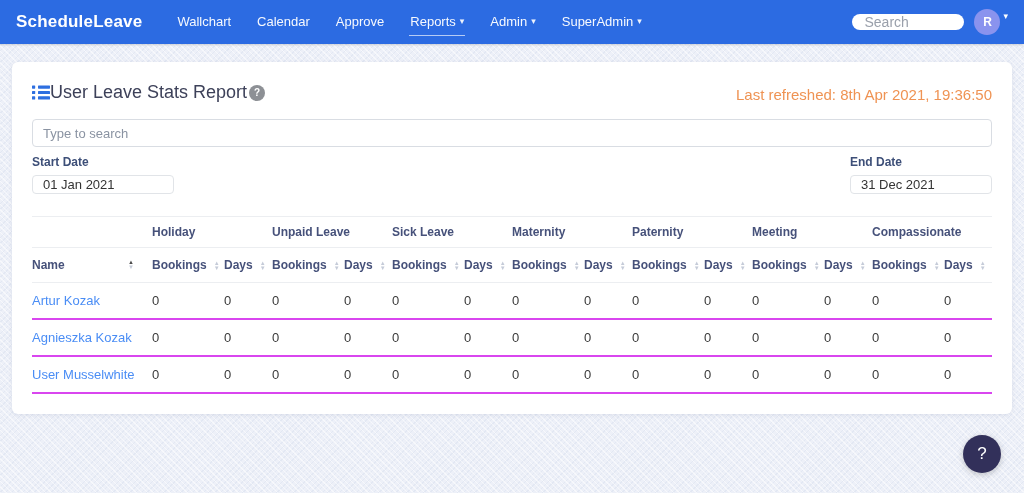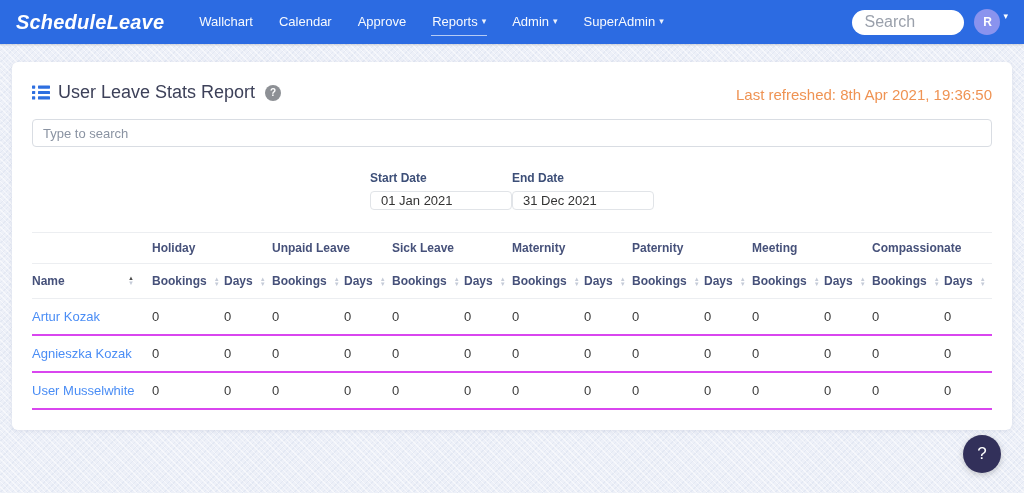--- a/index.html
+++ b/index.html
@@ -20,61 +20,61 @@
     background-color:var(--page-bg);
     background-image:
       repeating-linear-gradient(45deg, rgba(255,255,255,.55) 0 1px, transparent 1px 4px),
       repeating-linear-gradient(-45deg, rgba(208,217,234,.35) 0 1px, transparent 1px 4px);
   }
   
   .navbar{
     height:44px;background:var(--navbar-bg);display:flex;align-items:center;
     padding:0 16px;color:#fff;box-shadow:0 1px 2px rgba(0,0,0,.15);
   }
-  .brand{font-size:20px;font-weight:bold;letter-spacing:.2px;cursor:pointer;font-style:italic;}
+  .brand{font-size:17px;font-weight:bold;letter-spacing:.2px;cursor:pointer;}
   .nav-items{display:flex;align-items:center;margin-left:34px;gap:24px;}
   .nav-item{
     font-size:13px;color:rgba(255,255,255,.96);cursor:pointer;display:flex;align-items:center;
     padding:5px 1px 6px;border-bottom:1px solid transparent;
   }
   .nav-item.active{border-bottom-color:rgba(255,255,255,.65);}
   .nav-item .caret{font-size:9px;margin-left:4px;opacity:.95;}
   .nav-right{margin-left:auto;display:flex;align-items:center;}
   .nav-search{
-    width:112px;height:25px;border:none;border-radius:13px;padding:0 12px;
-    font-size:16px;color:#444;outline:none;font-family:inherit;
+    width:112px;height:16px;border:none;border-radius:13px;padding:0 12px;
+    font-size:14px;color:#444;outline:none;font-family:inherit;
   }
   .nav-search::placeholder{color:#9aa0ab;}
   .avatar{
     width:26px;height:26px;border-radius:50%;background:var(--avatar-bg);
     display:flex;align-items:center;justify-content:center;
     font-size:12px;font-weight:bold;color:#fff;margin-left:10px;cursor:pointer;
   }
   .avatar-caret{color:#fff;font-size:9px;margin-left:3px;transform:translateY(-6px);cursor:pointer;}
   
   .card{
     margin:18px 12px 0;background:#fff;border-radius:6px;
     box-shadow:0 1px 4px rgba(40,60,110,.10);padding:20px;min-height:336px;
   }
   .card-head{display:flex;align-items:flex-start;justify-content:space-between;}
-  .title-wrap{display:flex;align-items:center;gap:8px;}
+  .title-wrap{display:flex;align-items:center;gap:0;}
   .page-title{font-size:18px;font-weight:500;color:var(--title-color);}
   .list-icon{display:inline-block;}
   .help-icon{
     width:16px;height:16px;border-radius:50%;background:#8d9095;color:#fff;
     font-size:10px;font-weight:bold;display:flex;align-items:center;justify-content:center;
     cursor:pointer;margin-left:2px;
   }
   .last-refreshed{font-size:15px;color:var(--accent-orange);padding-top:4px;}
   .table-search{
     width:100%;height:28px;border:1px solid #d9dde3;border-radius:4px;margin-top:16px;
     padding:0 10px;font-size:13px;color:#444;outline:none;font-family:inherit;
   }
   .table-search::placeholder{color:#8a93a2;}
-  .filters{display:flex;justify-content:center;margin-top:24px;}
+  .filters{display:flex;justify-content:space-between;margin-top:8px;}
   .filter label{display:block;font-size:12px;font-weight:bold;color:#3d4f78;margin-bottom:6px;}
   .filter input{
     width:142px;height:19px;border:1px solid #e1e4e8;border-radius:4px;padding:0 10px;
     font-size:13px;color:#333;outline:none;font-family:inherit;
   }
   
   table{width:100%;border-collapse:collapse;table-layout:fixed;margin-top:22px;}
   thead tr.groups th{
     font-size:12px;font-weight:bold;color:var(--header-slate);text-align:left;
     padding:8px 0;border-top:1px solid var(--divider);border-bottom:1px solid var(--divider);

